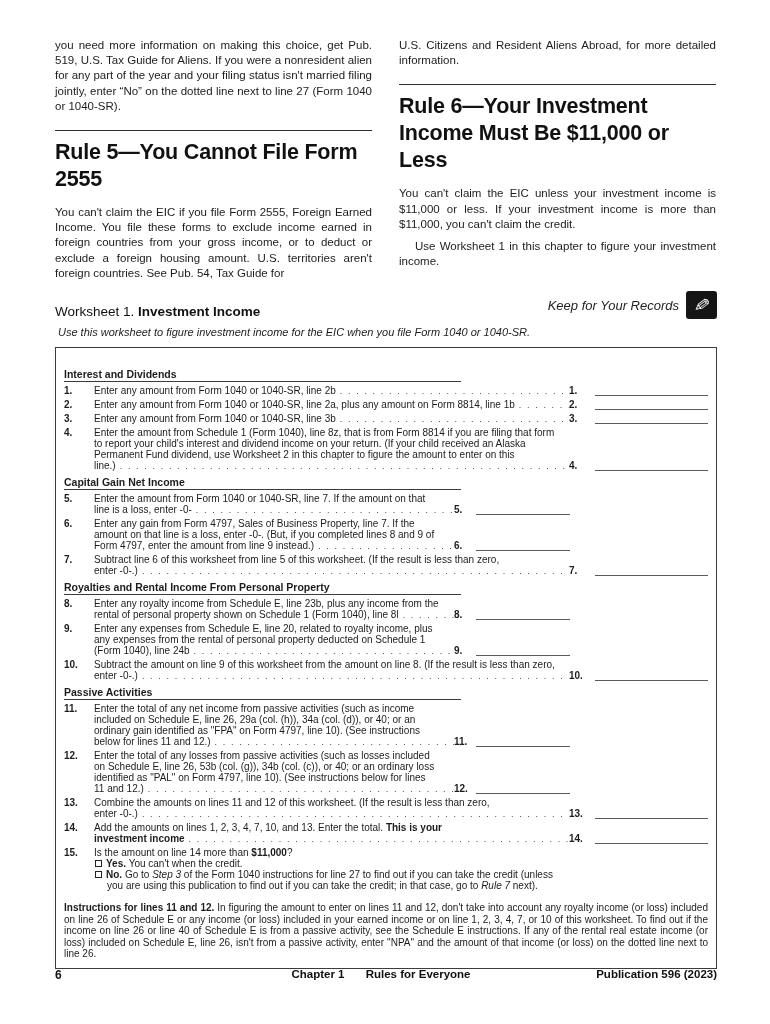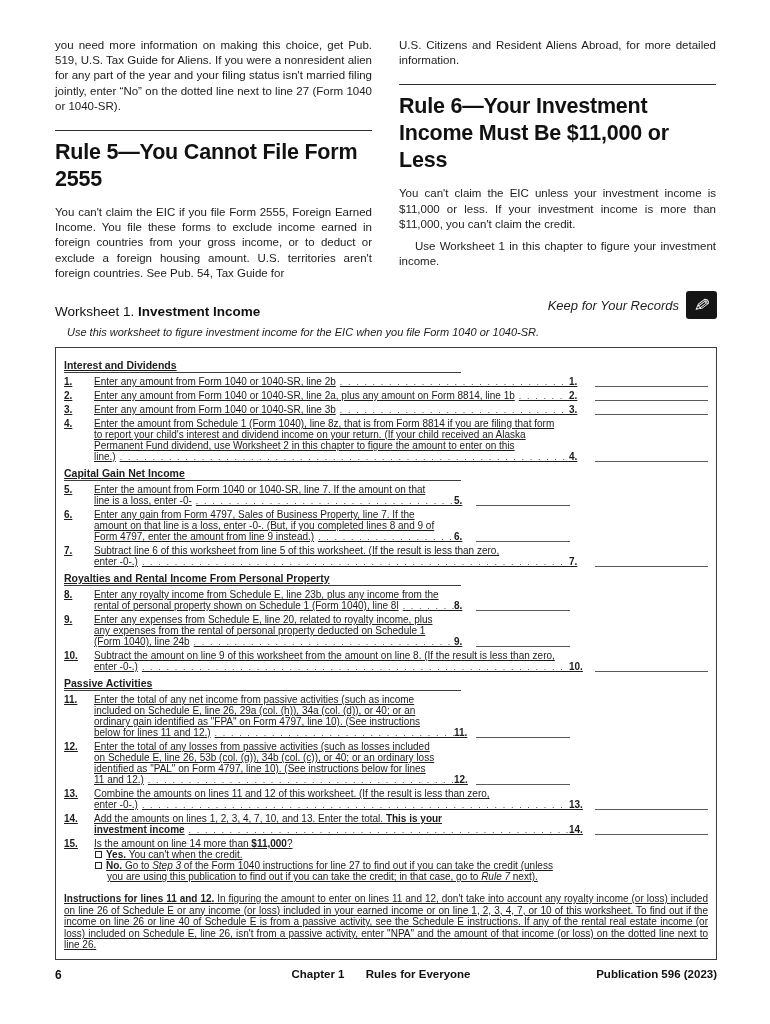--- a/index.html
+++ b/index.html
@@ -36,27 +36,27 @@
   .ws-title { font-size:13.5px; color:#111; }
   .ws-title .b { font-size:13.5px; }
   .keep-wrap { display:flex; align-items:center; gap:7px; }
   .keep-label { font-style:italic; font-size:13px; color:#222; }
   .pencil-box {
     width:31px; height:28px; background:#151515; border-radius:3px;
     display:flex; align-items:center; justify-content:center;
     color:#ffffff; font-size:19px; line-height:1;
   }
   .pencil-box span { display:inline-block; transform:scaleX(-1) rotate(-8deg); }
-  .ws-subtitle { font-style:italic; font-size:11px; margin:7px 12px 9px; color:#1c1c1c; }
+  .ws-subtitle { font-style:italic; font-size:11px; margin:7px 3px 9px; color:#1c1c1c; }
 
   
   .ws-box {
     border:1.7px solid #3c3c3c;
-    padding:10px 8px 8px;
-    font-size:10px; line-height:11px;text-decoration:underline;
+    padding:19px 8px 8px;
+    font-size:10px; line-height:11px;
   }
   .ws-section {
     font-weight:bold; font-size:10.5px;
     border-bottom:1.5px solid #3c3c3c;
     width:397px; padding:2px 0 1px; margin-bottom:3px;
   }
   .ws-row { display:flex; margin:1px 0 2px; }
   .ws-row + .ws-section-row { margin-top:3px; }
   .ws-num { width:30px; flex:none; font-weight:bold; }
   .ws-content { flex:1; min-width:0; }

